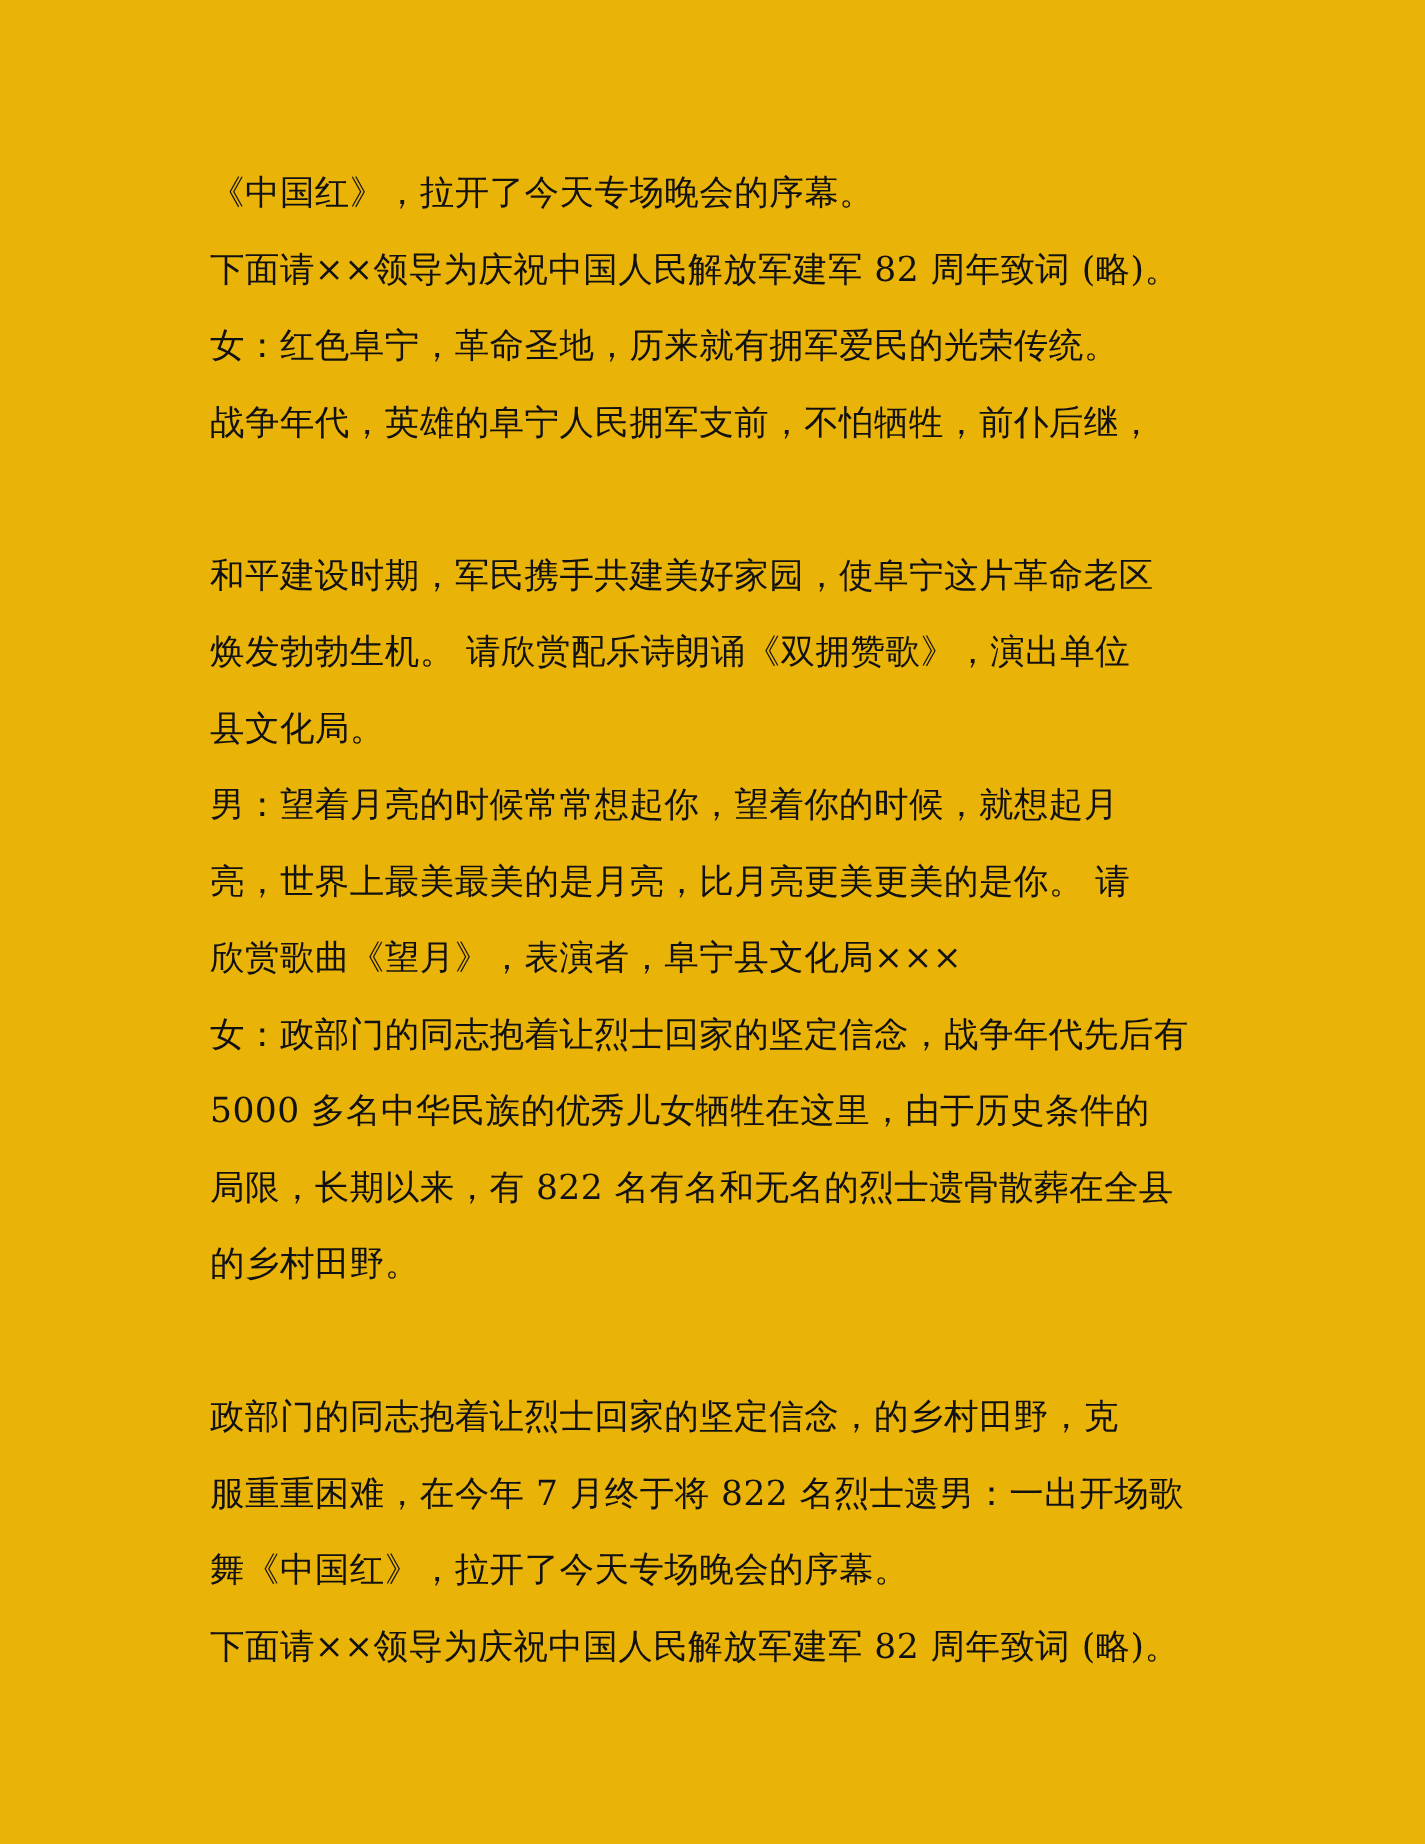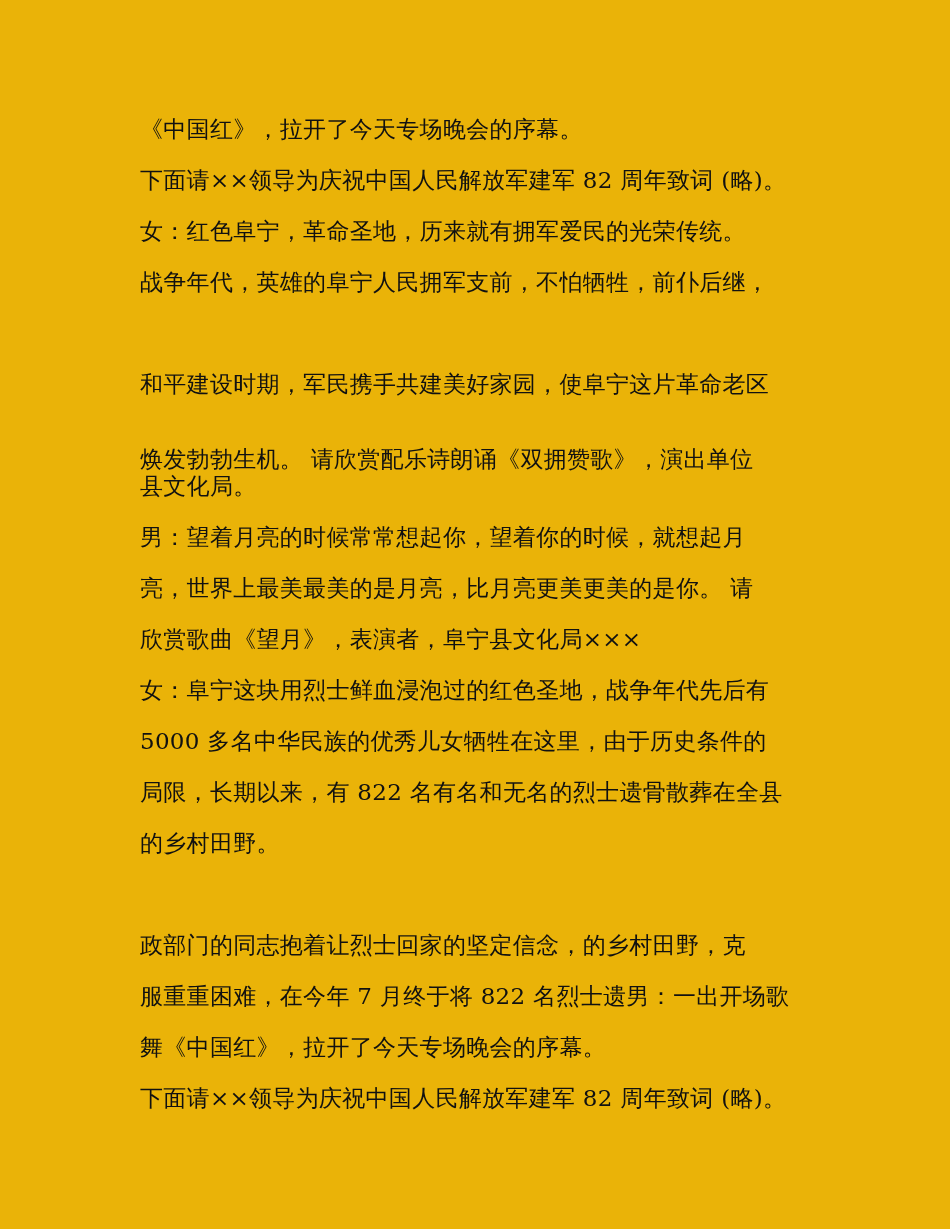--- a/index.html
+++ b/index.html
@@ -18,26 +18,26 @@
   </style>
 </head>
 <body>
 
 <div class="page">
   <div class="line" style="top:114px">《中国红》，拉开了今天专场晚会的序幕。</div>
   <div class="line" style="top:165px">下面请××领导为庆祝中国人民解放军建军 82 周年致词 (略)。</div>
   <div class="line" style="top:216px">女：红色阜宁，革命圣地，历来就有拥军爱民的光荣传统。</div>
   <div class="line" style="top:267px">战争年代，英雄的阜宁人民拥军支前，不怕牺牲，前仆后继，</div>
   <div class="line" style="top:369px">和平建设时期，军民携手共建美好家园，使阜宁这片革命老区</div>
-  <div class="line" style="top:444px">焕发勃勃生机。 请欣赏配乐诗朗诵《双拥赞歌》，演出单位</div>
+  <div class="line" style="top:420px">焕发勃勃生机。 请欣赏配乐诗朗诵《双拥赞歌》，演出单位</div>
   <div class="line" style="top:471px">县文化局。</div>
   <div class="line" style="top:522px">男：望着月亮的时候常常想起你，望着你的时候，就想起月</div>
   <div class="line" style="top:573px">亮，世界上最美最美的是月亮，比月亮更美更美的是你。 请</div>
   <div class="line" style="top:624px">欣赏歌曲《望月》，表演者，阜宁县文化局×××</div>
-  <div class="line" style="top:675px">女：阜宁这块用烈士鲜血浸泡过的红色圣地，战争年代先后有</div>
+  <div class="line" style="top:675px">女：政部门的同志抱着让烈士回家的坚定信念，战争年代先后有</div>
   <div class="line" style="top:726px">5000 多名中华民族的优秀儿女牺牲在这里，由于历史条件的</div>
   <div class="line" style="top:777px">局限，长期以来，有 822 名有名和无名的烈士遗骨散葬在全县</div>
   <div class="line" style="top:828px">的乡村田野。</div>
   <div class="line" style="top:930px">政部门的同志抱着让烈士回家的坚定信念，的乡村田野，克</div>
   <div class="line" style="top:981px">服重重困难，在今年 7 月终于将 822 名烈士遗男：一出开场歌</div>
   <div class="line" style="top:1032px">舞《中国红》，拉开了今天专场晚会的序幕。</div>
   <div class="line" style="top:1083px">下面请××领导为庆祝中国人民解放军建军 82 周年致词 (略)。</div>
 </div>
 
 </body></html>

